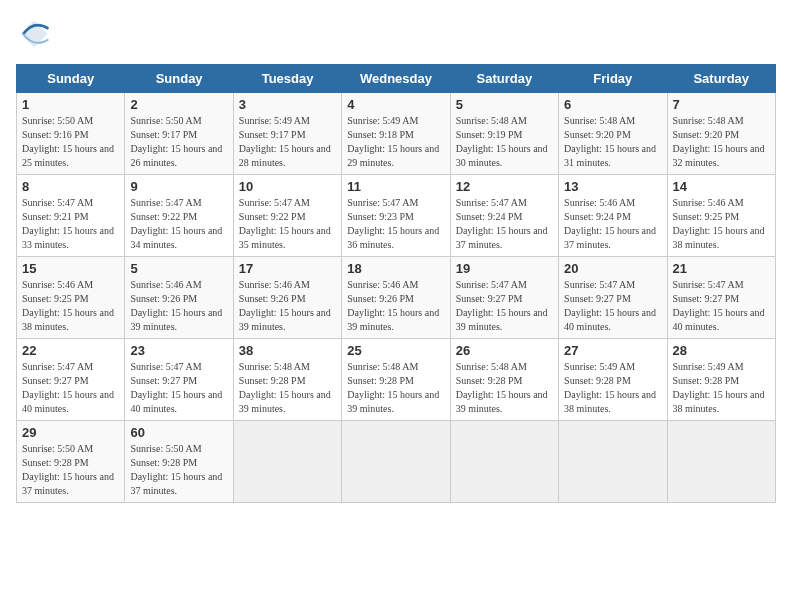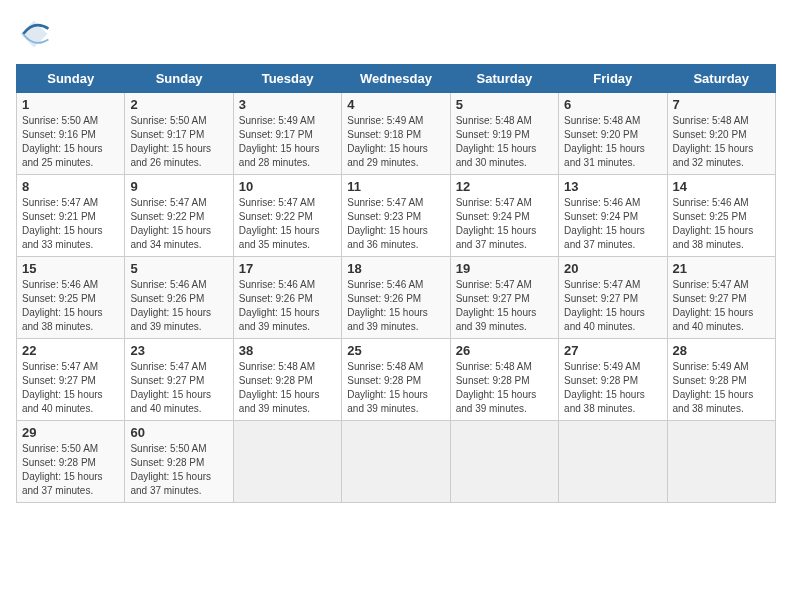--- a/index.html
+++ b/index.html
@@ -82,20 +82,21 @@
       font-size: 13px;
       font-weight: bold;
       color: #333;
       display: block;
       margin-bottom: 2px;
     }
     .day-info {
       font-size: 10px;
       line-height: 1.4;
       color: #444;
+      font-family: Liberation Serif, serif;
     }
     td.empty {
       background: #f0f0f0 !important;
     }
   </style>
 </head>
 <body>
 
 <div class="header">
   <div class="logo">

